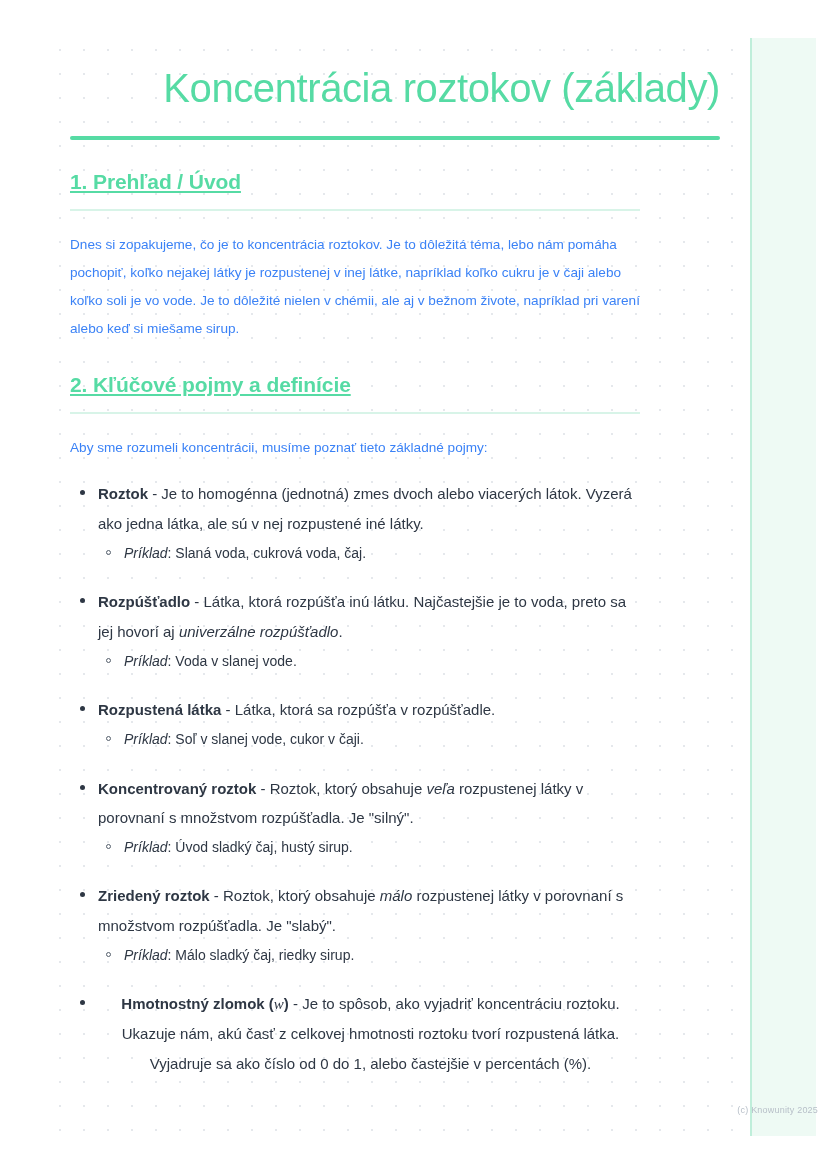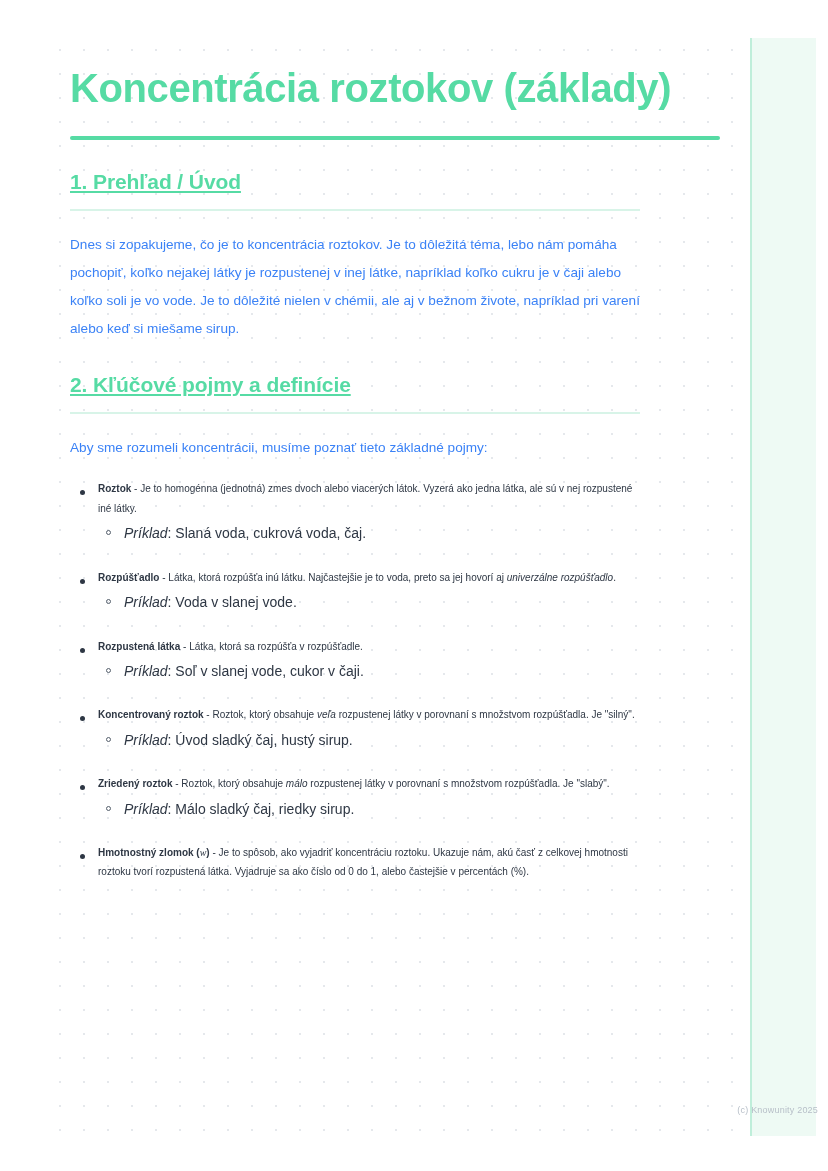--- a/index.html
+++ b/index.html
@@ -60,23 +60,24 @@
     left: 70px;
     top: 0;
     width: 650px;
   }
 
   .doc-title {
     margin: 0;
     padding-top: 62px;
     font-size: 40px;
     line-height: 1.33;
-    font-weight: 700;
+    font-weight: 400;
     letter-spacing: -0.4px;
     color: #56dba4;
+    text-align: right;
   }
   .title-rule {
     margin-top: 21px;
     width: 650px;
     height: 4px;
     border-radius: 2px;
     background: #56dba4;
   }
 
   .section {
@@ -108,33 +109,33 @@
   ul.bullets {
     list-style: none;
     margin: 18px 0 0 0;
     padding: 0;
   }
   ul.bullets > li.bullet {
     position: relative;
     padding-left: 28px;
     margin-bottom: 20px;
   }
-  ul.bullets > li.bullet:last-child { margin-bottom: 14px; }
+  ul.bullets > li.bullet:last-child { margin-bottom: 14px; text-align: center; }
   ul.bullets > li.bullet::before {
     content: "";
     position: absolute;
     left: 10px;
     top: 11px;
     width: 5px;
     height: 5px;
     border-radius: 50%;
     background: #2e3744;
   }
   .bullet-text {
-    font-size: 10px;
+    font-size: 15px;
     line-height: 1.95;
     color: #2e3744;
     max-width: 545px;
     display: block;
   }
   .bullet-text b { font-weight: 700; }
   .bullet-text i { font-style: italic; }
 
   ul.subbullets {
     list-style: none;

